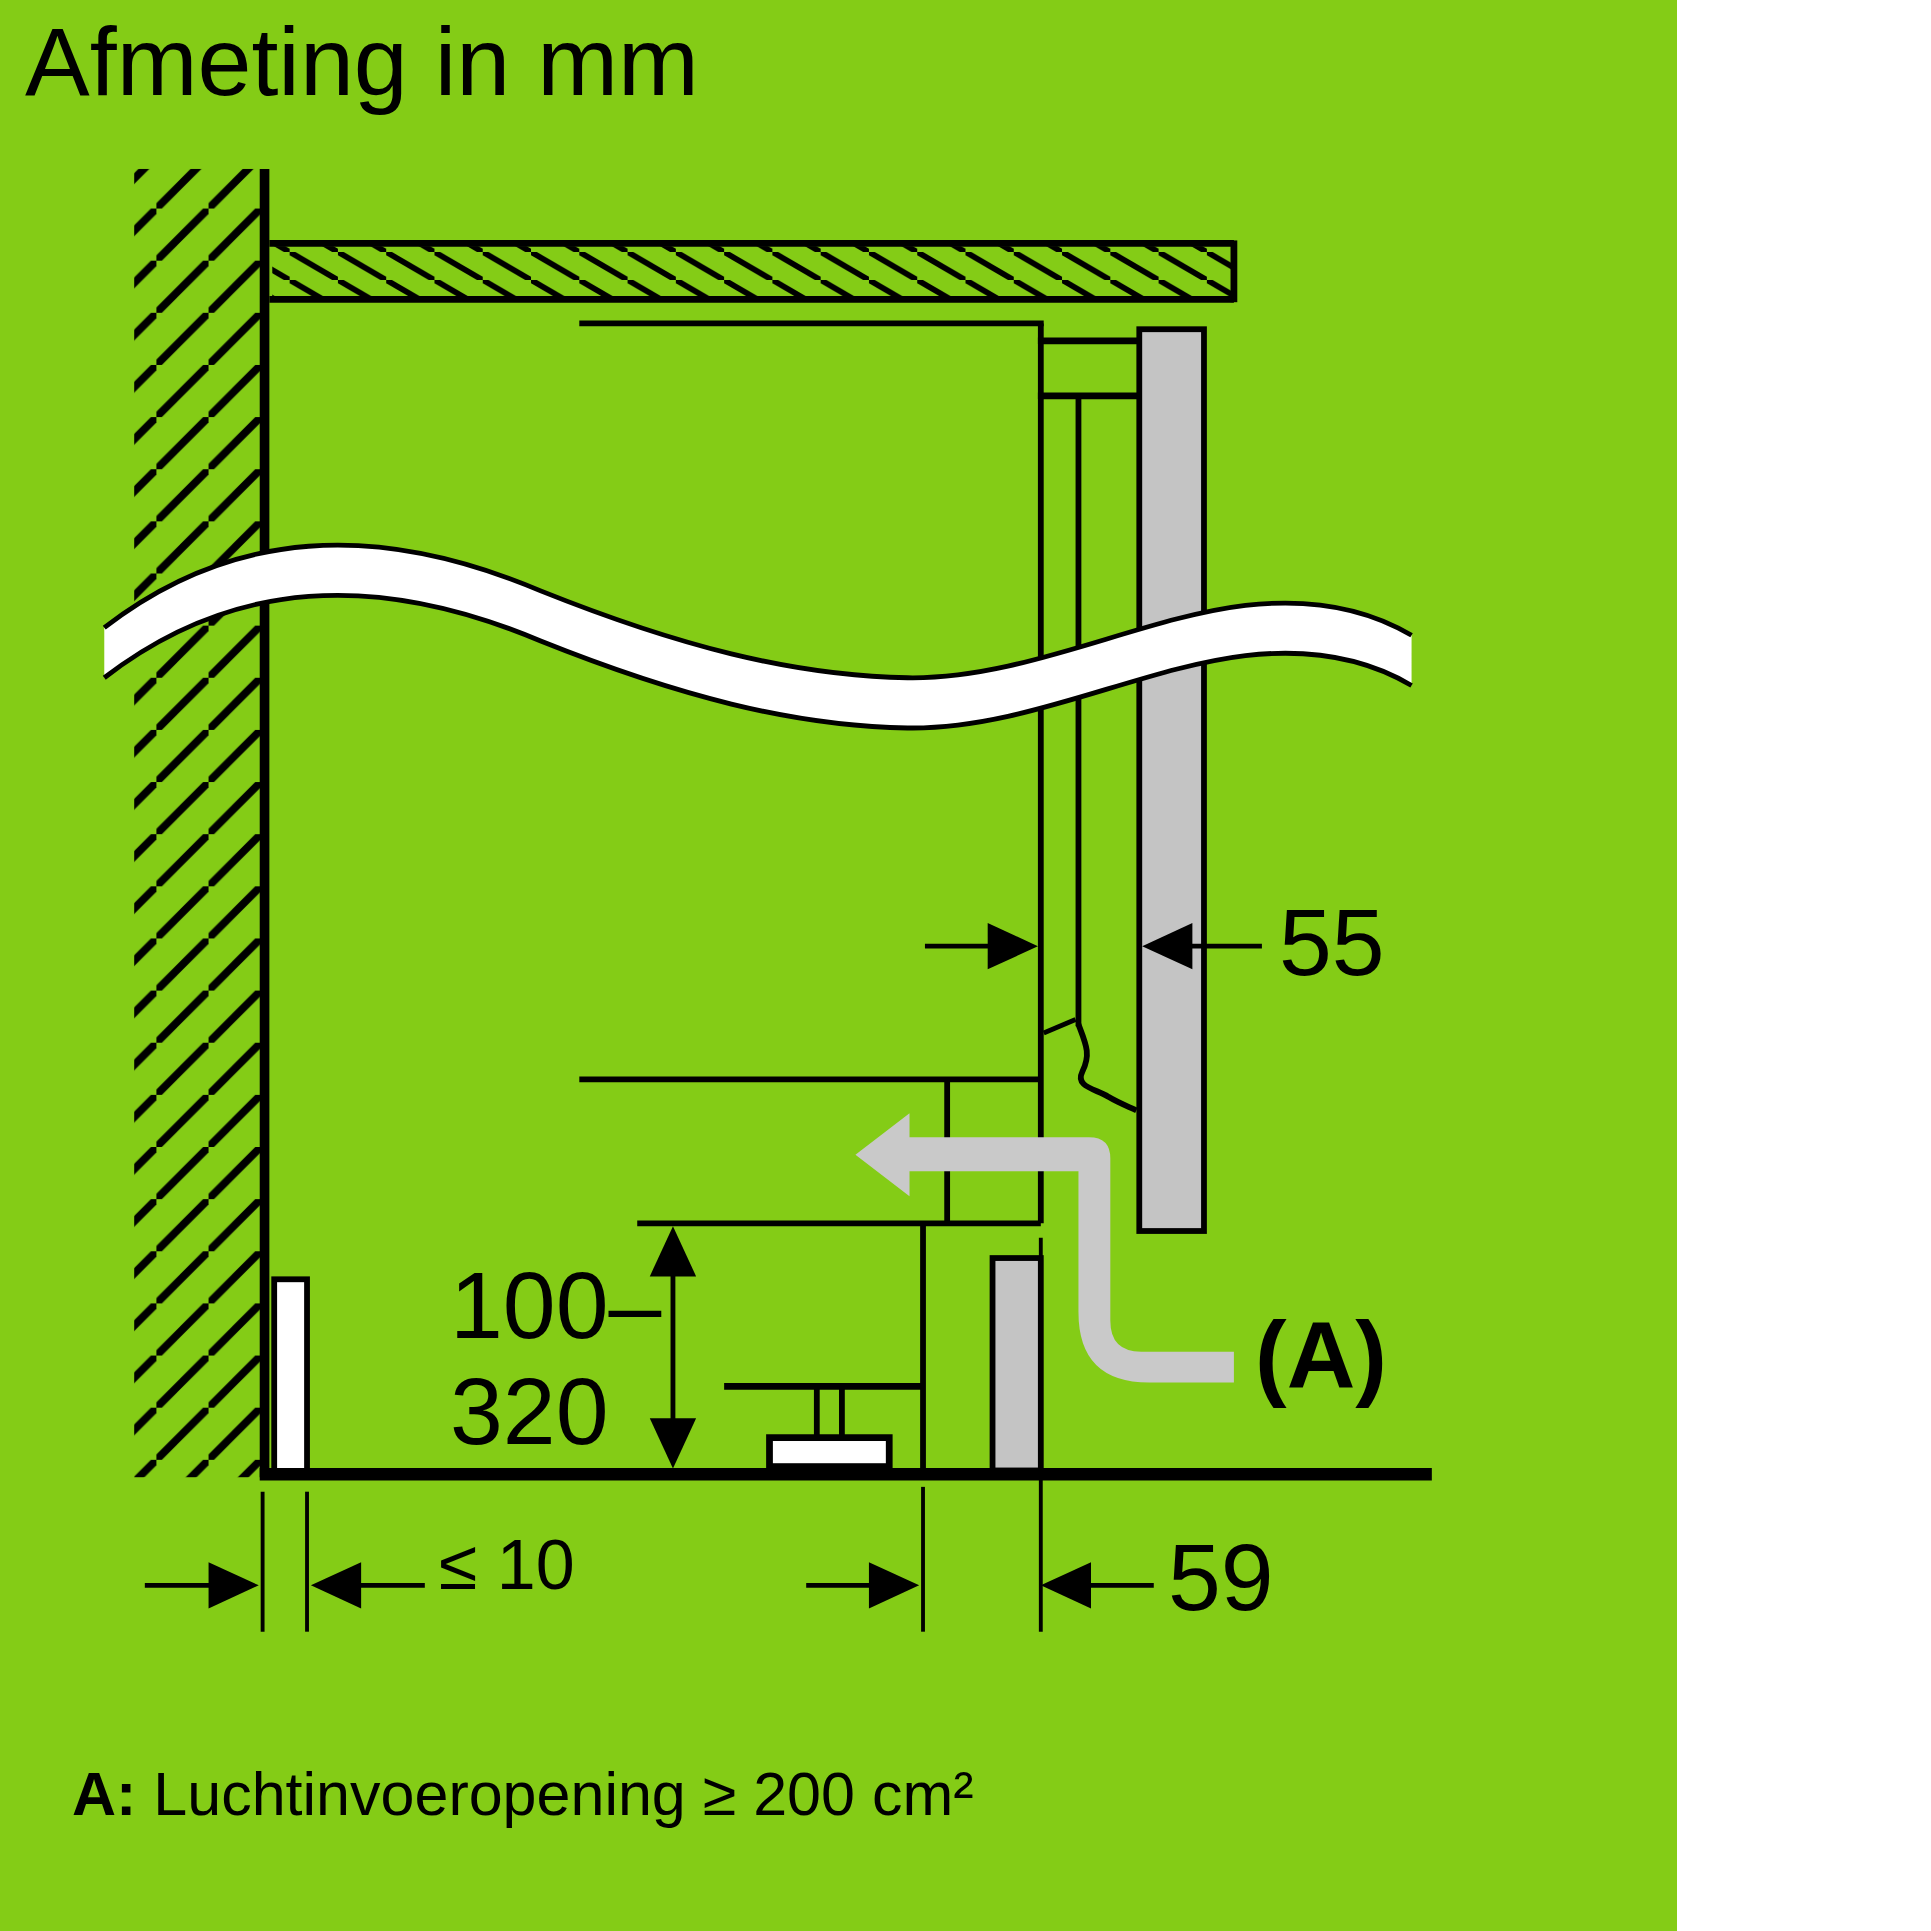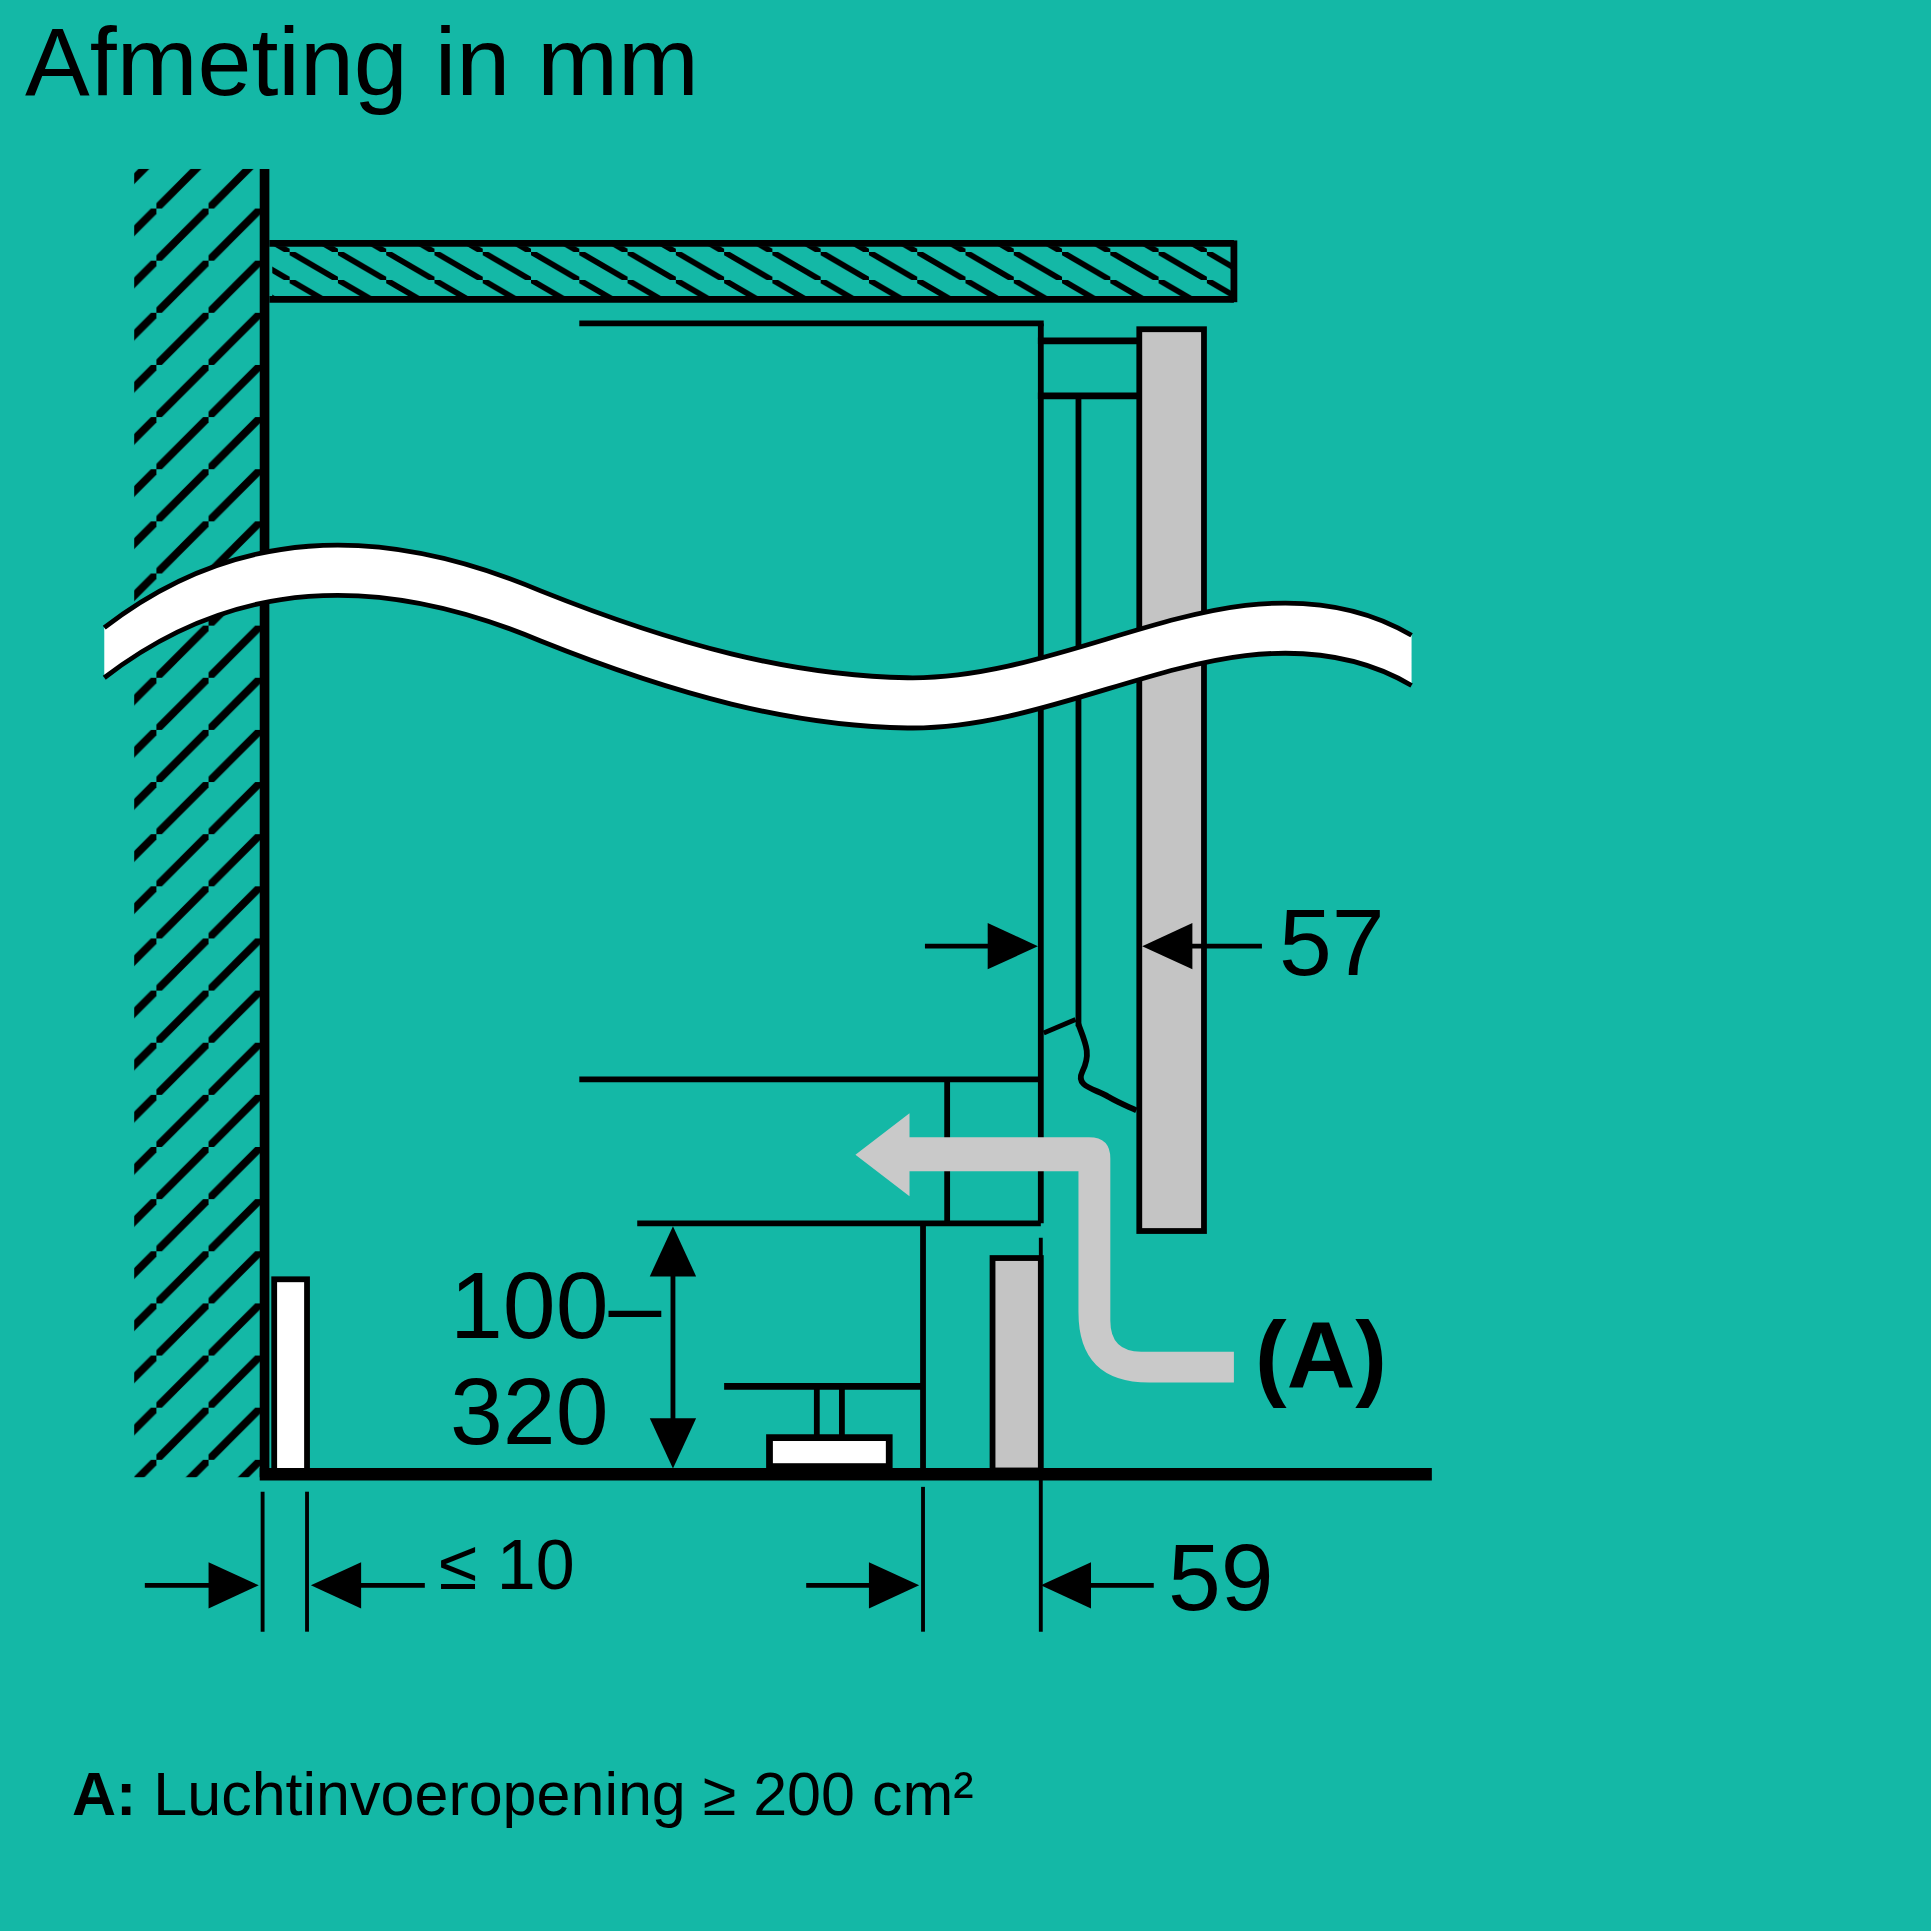--- a/index.html
+++ b/index.html
@@ -1,17 +1,17 @@
 <!DOCTYPE html>
 <html><head>
 <meta charset="utf-8">
 <style>
   html,body{margin:0;padding:0;background:#fff;}
   .stage{
-    position:relative;width:1931px;height:1931px;background:#14b8a6;overflow:hidden;
+    position:relative;width:1677px;height:1931px;background:#84cc16;overflow:hidden;
     font-family:"Liberation Sans", sans-serif;color:#000;text-decoration:underline;
   }
   .stage svg{position:absolute;left:0;top:0;}
   .lbl{position:absolute;line-height:1;white-space:nowrap;color:#000;}
   .title{left:25px;top:12.6px;font-size:97px;}
   .dim-wallgap{left:439px;top:1530px;font-size:70px;}
   .dim-59{left:1168px;top:1530px;font-size:95px;text-align:center;}
   .dim-42{left:1279px;top:895px;font-size:95px;}
   .dim-h1{left:450px;top:1258px;font-size:95px;}
   .dim-h2{left:450px;top:1364px;font-size:95px;}
@@ -120,21 +120,21 @@
       <line x1="835" y1="1642" x2="908" y2="1642" stroke="#000" stroke-width="5"></line>
       <polygon points="952,1642 900,1618 900,1666" fill="#000"></polygon>
       <polygon points="1078,1642 1130,1618 1130,1666" fill="#000"></polygon>
       <line x1="1126" y1="1642" x2="1195" y2="1642" stroke="#000" stroke-width="5"></line>
     </g>
   </svg>
 
   <div class="lbl title">Afmeting in mm</div>
   <div class="lbl dim-wallgap">≤ 10</div>
   <div class="lbl dim-59">59</div>
-  <div class="lbl dim-42">57</div>
+  <div class="lbl dim-42">55</div>
   <div class="lbl dim-h1">100–</div>
   <div class="lbl dim-h2">320</div>
   <div class="lbl dim-a">(A)</div>
   <div class="lbl caption">
     <span class="b">A:</span>
     <span>Luchtinvoeropening ≥ 200 cm²</span>
   </div>
 
 </div>
 

